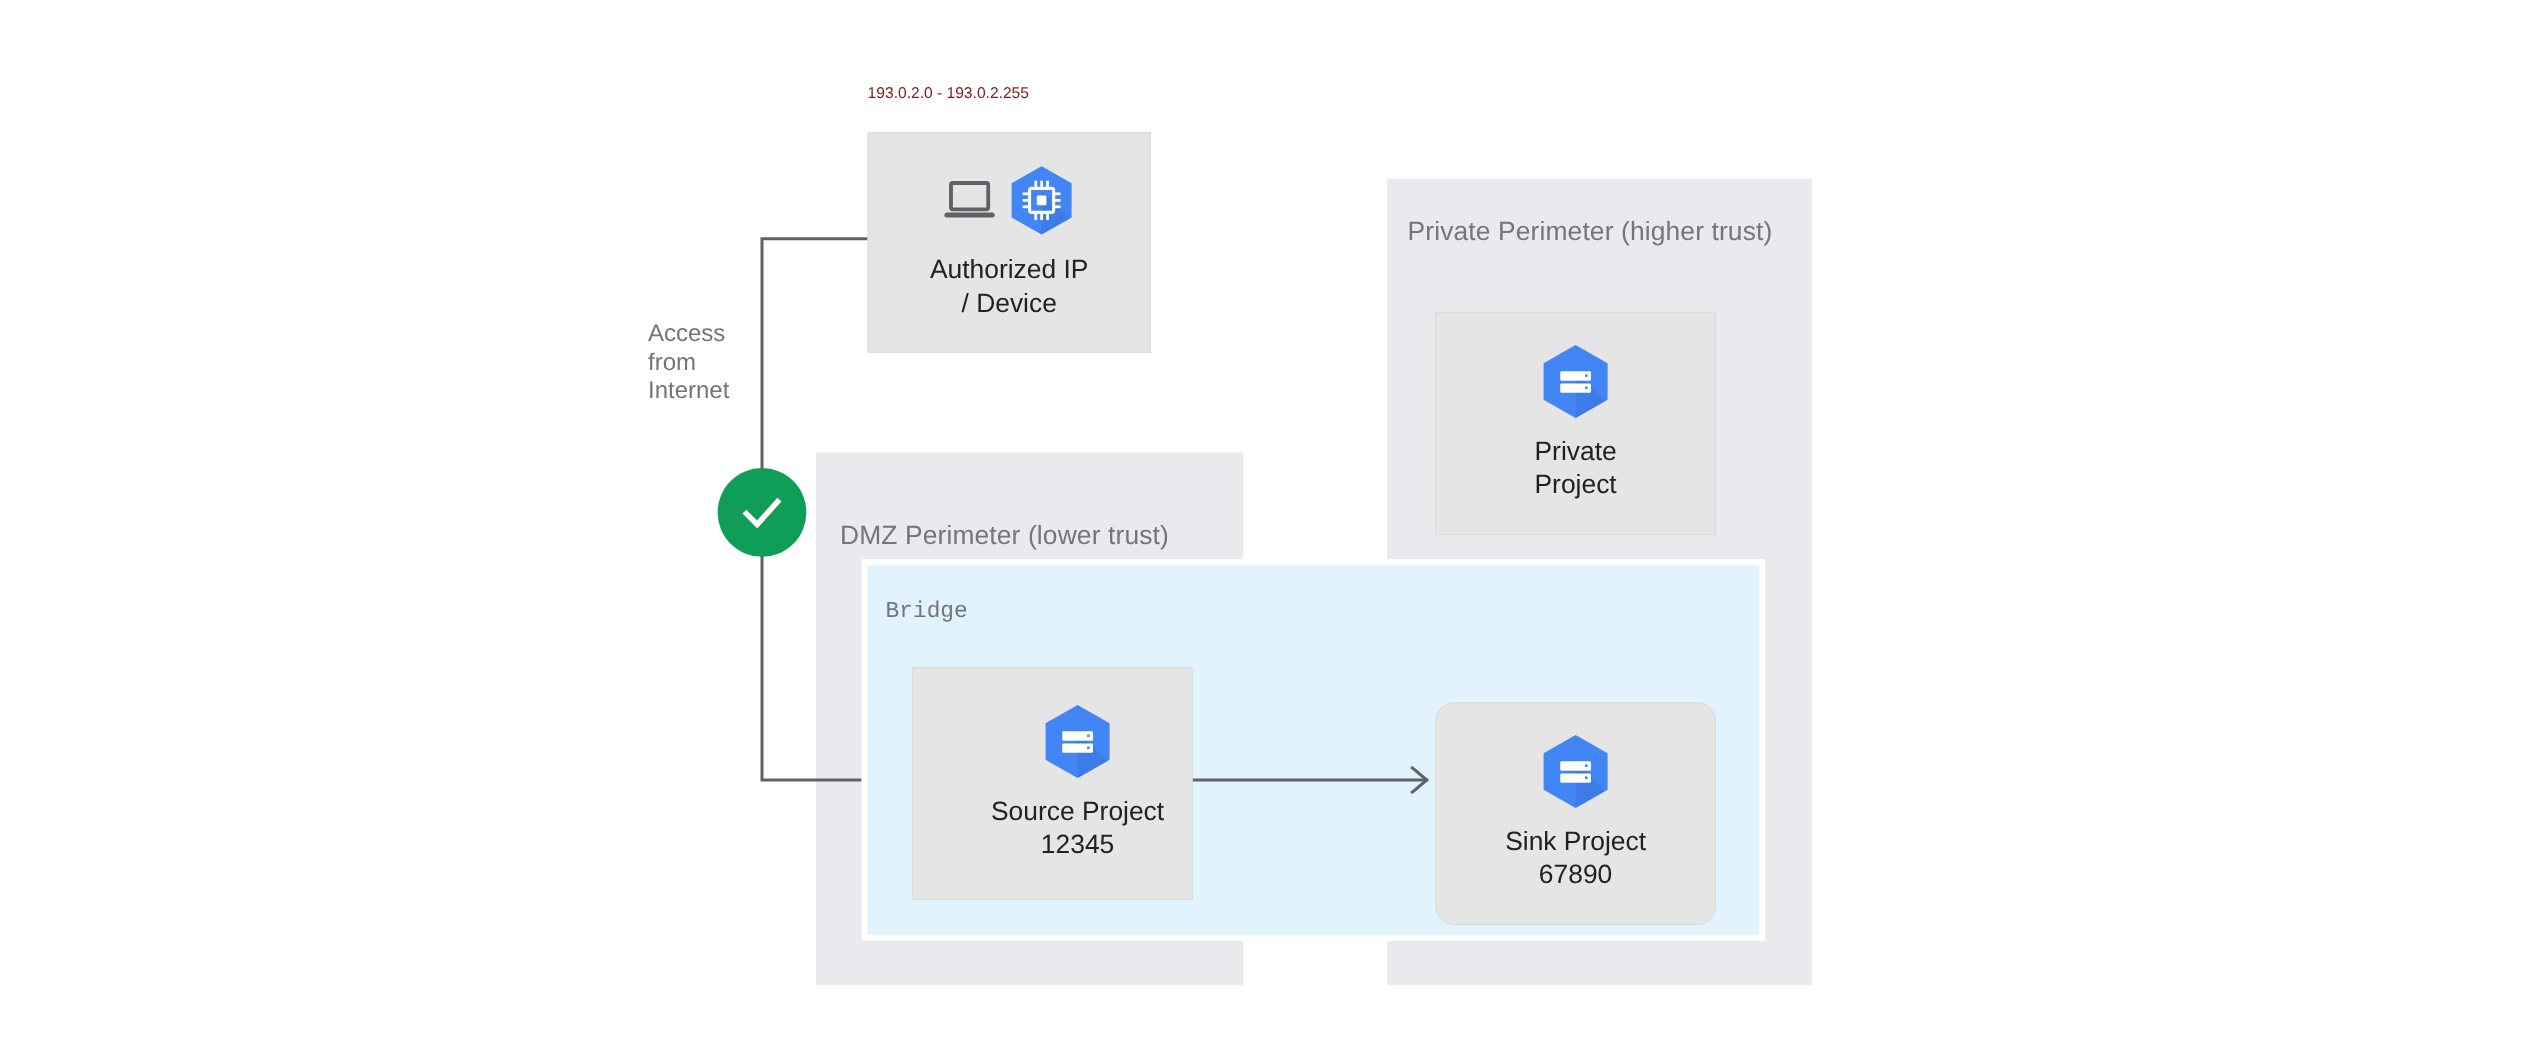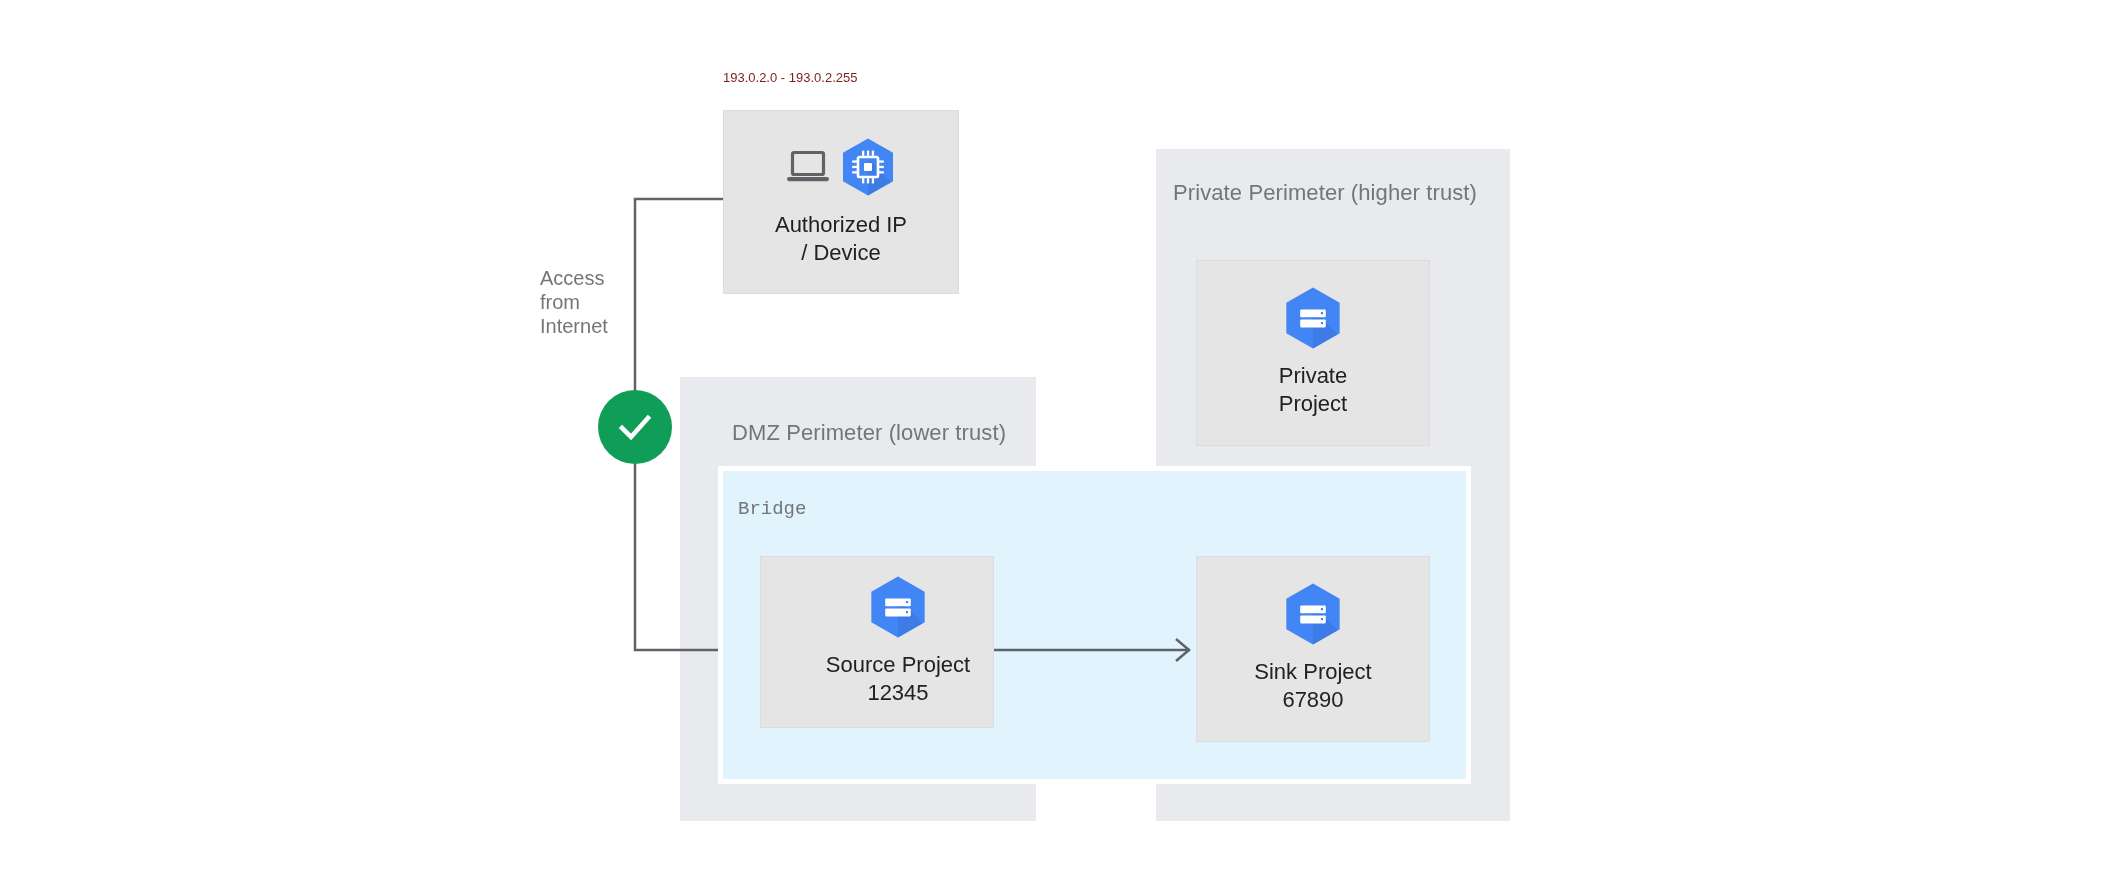--- a/index.html
+++ b/index.html
@@ -115,21 +115,21 @@
 </style>
 </head>
 <body>
 
 <div id="canvas">
 
   <div class="perimeter" style="left:1156px; top:149px; width:354px; height:672px;"></div>
   <div class="perimeter-label" style="left:1173px; top:180px;">Private Perimeter (higher trust)</div>
 
   <div class="perimeter" style="left:680px; top:377px; width:356px; height:444px;"></div>
-  <div class="perimeter-label" style="left:700px; top:420px;margin-left:32px;">DMZ Perimeter (lower trust)</div>
+  <div class="perimeter-label" style="left:700px; top:433px;">DMZ Perimeter (lower trust)</div>
 
   <svg id="wires" width="2112" height="882">
 
     <polyline points="723,199 635,199 635,650 1190,650" fill="none" stroke="#5f6368" stroke-width="2.5" stroke-linejoin="miter" stroke-linecap="butt"></polyline>
   </svg>
 
   <div class="bridge" style="left:718px; top:466px; width:753px; height:318px;"></div>
   <div class="bridge-label" style="left:738px; top:498px;">Bridge</div>
 
   <div class="caption" style="left:723px; top:70px; width:240px;">193.0.2.0 - 193.0.2.255</div>
@@ -200,21 +200,21 @@
             <rect x="34.4" y="24.4" width="2" height="2"></rect>
             <rect x="34.4" y="33.8" width="2" height="2"></rect>
           </g>
         </svg>
       </span>
     </div>
     <div class="node-label">Private
 Project</div>
   </div>
 
-  <div class="node" style="left:760px; top:556px; width:234px; height:172px;padding-left:42px;">
+  <div class="node" style="left:760px; top:556px; width:234px; height:194px;padding-left:42px;">
     <div class="node-icons">
       <span>
         <svg width="58" height="64" viewBox="0 0 54 60" aria-hidden="true">
           <defs>
             <clipPath id="hexclipC">
               <polygon points="27,1.5 52,15.75 52,44.25 27,58.5 2,44.25 2,15.75"></polygon>
             </clipPath>
           </defs>
           <polygon points="27,1.5 52,15.75 52,44.25 27,58.5 2,44.25 2,15.75" fill="#4285f4"></polygon>
           <g clip-path="url(#hexclipC)">
@@ -228,21 +228,21 @@
             <rect x="34.4" y="24.4" width="2" height="2"></rect>
             <rect x="34.4" y="33.8" width="2" height="2"></rect>
           </g>
         </svg>
       </span>
     </div>
     <div class="node-label">Source Project
 12345</div>
   </div>
 
-  <div class="node" style="left:1196px; top:556px; width:234px; height:186px;">
+  <div class="node" style="left:1196px; top:585px; width:234px; height:186px;border-radius:16px;">
     <div class="node-icons">
       <span>
         <svg width="58" height="64" viewBox="0 0 54 60" aria-hidden="true">
           <defs>
             <clipPath id="hexclipD">
               <polygon points="27,1.5 52,15.75 52,44.25 27,58.5 2,44.25 2,15.75"></polygon>
             </clipPath>
           </defs>
           <polygon points="27,1.5 52,15.75 52,44.25 27,58.5 2,44.25 2,15.75" fill="#4285f4"></polygon>
           <g clip-path="url(#hexclipD)">

